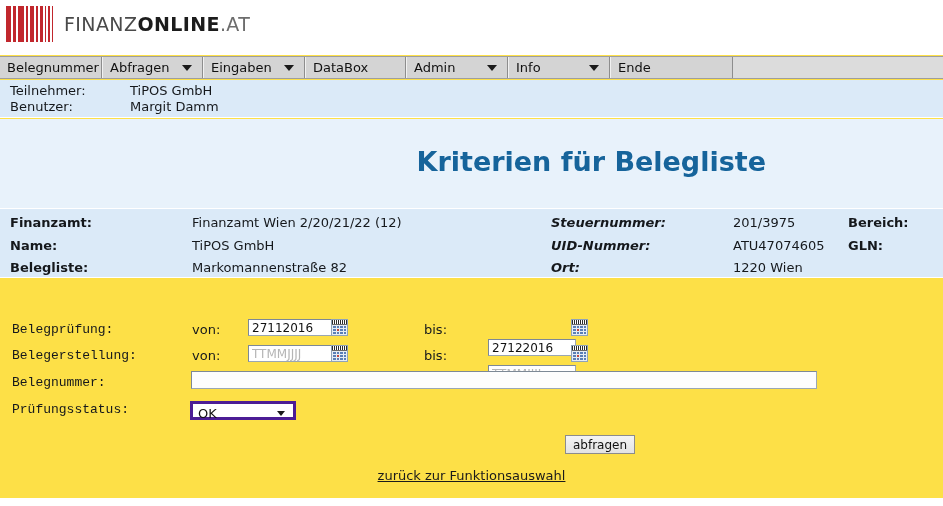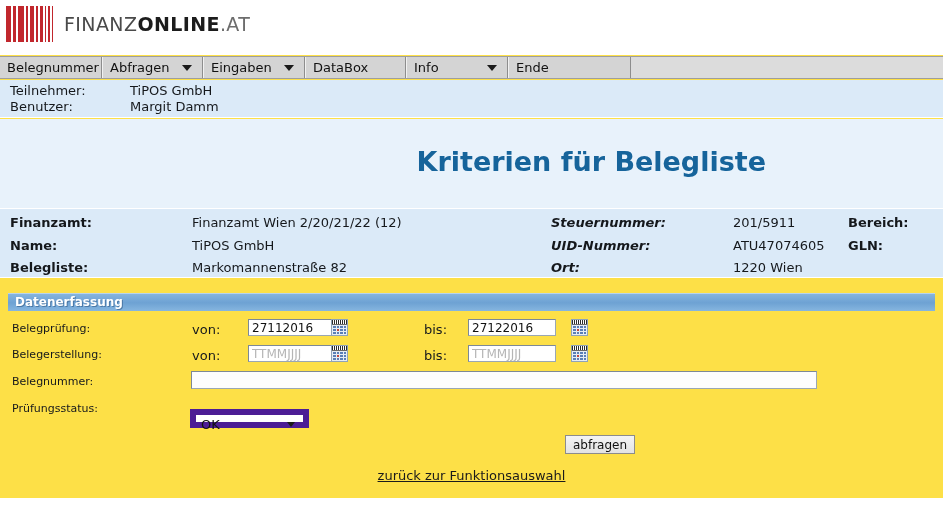--- a/index.html
+++ b/index.html
@@ -185,23 +185,24 @@
   .form {
     position: absolute;
     left: 0; top: 311px;
     width: 943px;
     height: 120px;
   }
   .frow { position: absolute; left: 0; width: 943px; height: 26px; }
   .frow .flabel {
     position: absolute;
     left: 12px; top: 5px;
-    font-size: 11px;
+    font-size: 13px;
     color: #15181c;
     white-space: nowrap;
+    font-family: Liberation Mono, monospace;
   }
   .frow .sublabel {
     position: absolute;
     top: 5px;
     font-size: 13px;
     color: #15181c;
     white-space: nowrap;
   }
   .sublabel.von { left: 192px; }
   .sublabel.bis { left: 424px; }
@@ -217,21 +218,21 @@
     border-left-color: #7d8996;
     background: #ffffff;
     font-family: "DejaVu Sans", "Liberation Sans", sans-serif;
     font-size: 12px;
     color: #111;
     padding: 0 3px;
     outline: none;
   }
   .dateinput::placeholder { color: #b5b5b5; }
   .dateinput.d1 { left: 248px; }
-  .dateinput.d2 { left: 468px; }
+  .dateinput.d2 { left: 488px; margin-top: 20px; }
 
   .calicon {
     position: absolute;
     top: 2px;
     width: 17px;
     height: 17px;
     background: #e6edf5;
     border: 1px solid #8fa3b8;
     box-sizing: border-box;
     cursor: pointer;
@@ -268,25 +269,25 @@
     background: #fdfdfd;
     font-family: "DejaVu Sans", "Liberation Sans", sans-serif;
     font-size: 12px;
     color: #111;
     padding: 0 3px;
     outline: none;
   }
 
   .selectbox {
     position: absolute;
-    left: 190px; top: 12px;
-    width: 119px; height: 19px;
+    left: 190px; top: 4px;
+    width: 106px; height: 19px;
     box-sizing: border-box;
     background: #ffffff;
-    border: 6px solid #4c1d95;
+    border: 3px solid #4c1d95;
     cursor: pointer;
   }
   .selectbox .sel-val {
     position: absolute;
     left: 5px; top: 2px;
     font-size: 13px;
     color: #111;
     white-space: nowrap;
   }
   .selectbox .sel-arrow {
@@ -361,20 +362,24 @@
       <span class="menu-caret"></span>
     </div>
     <div class="menu-item" style="width:102px">
       <span class="menu-label">Eingaben</span>
       <span class="menu-caret"></span>
     </div>
     <div class="menu-item" style="width:101px">
       <span class="menu-label">DataBox</span>
     </div>
     <div class="menu-item" style="width:102px">
+      <span class="menu-label">Admin</span>
+      <span class="menu-caret"></span>
+    </div>
+    <div class="menu-item" style="width:102px">
       <span class="menu-label">Info</span>
       <span class="menu-caret"></span>
     </div>
     <div class="menu-item" style="width:123px">
       <span class="menu-label">Ende</span>
     </div>
     <div class="menu-filler"></div>
   </div>
 
   <div class="userbar">
@@ -392,33 +397,30 @@
 
   <div class="infobox">
     <div class="ir k col-a-k rw1">Finanzamt:</div>
     <div class="ir col-a-v rw1">Finanzamt Wien 2/20/21/22 (12)</div>
     <div class="ir k col-a-k rw2">Name:</div>
     <div class="ir col-a-v rw2">TiPOS GmbH</div>
     <div class="ir k col-a-k rw3">Belegliste:</div>
     <div class="ir col-a-v rw3">Markomannenstraße 82</div>
 
     <div class="ir k col-b-k rw1">Steuernummer:</div>
-    <div class="ir col-b-v rw1">201/5911</div>
+    <div class="ir col-b-v rw1">201/3975</div>
     <div class="ir k col-b-k rw2">UID-Nummer:</div>
     <div class="ir col-b-v rw2">ATU47074605</div>
     <div class="ir k col-b-k rw3">Ort:</div>
     <div class="ir col-b-v rw3">1220 Wien</div>
 
     <div class="ir k col-c-k rw1">Bereich:</div>
     <div class="ir k col-c-k rw2">GLN:</div>
   </div>
 
-  <div class="sec-head">
-    <span>Datenerfassung</span>
-  </div>
 
   <div class="form">
 
     <div class="frow" style="top:6px">
       <div class="flabel">Belegprüfung:</div>
       <div class="sublabel von">von:</div>
       <input class="dateinput d1" type="text" value="27112016" style="">
       <div class="calicon c1">
         <div class="cal-top"></div>
         <div class="cal-grid">

